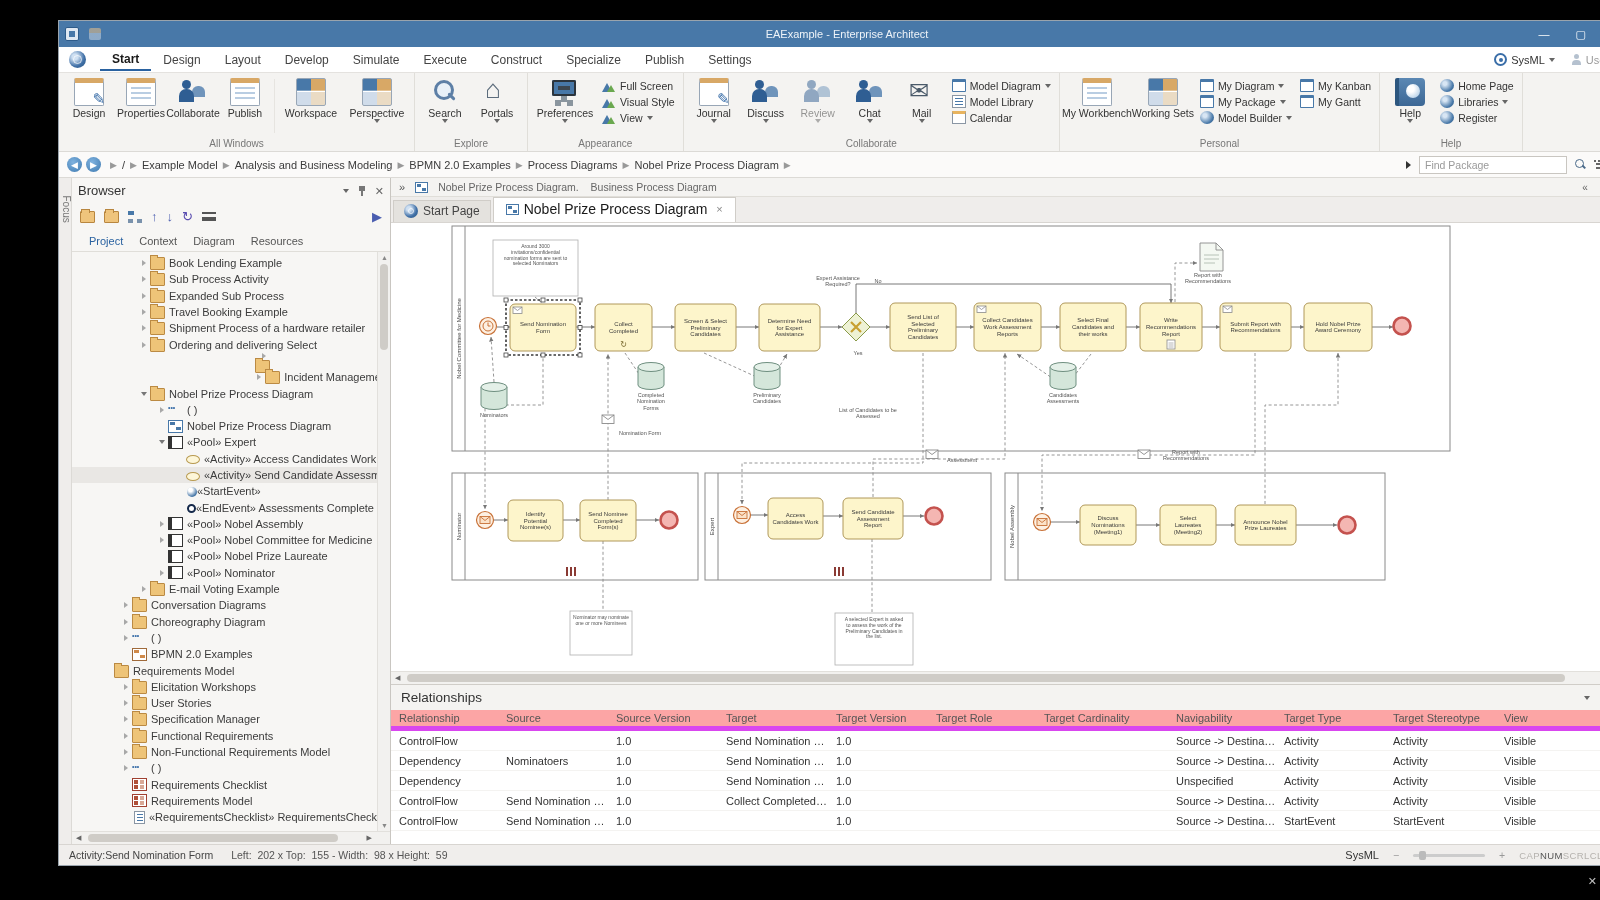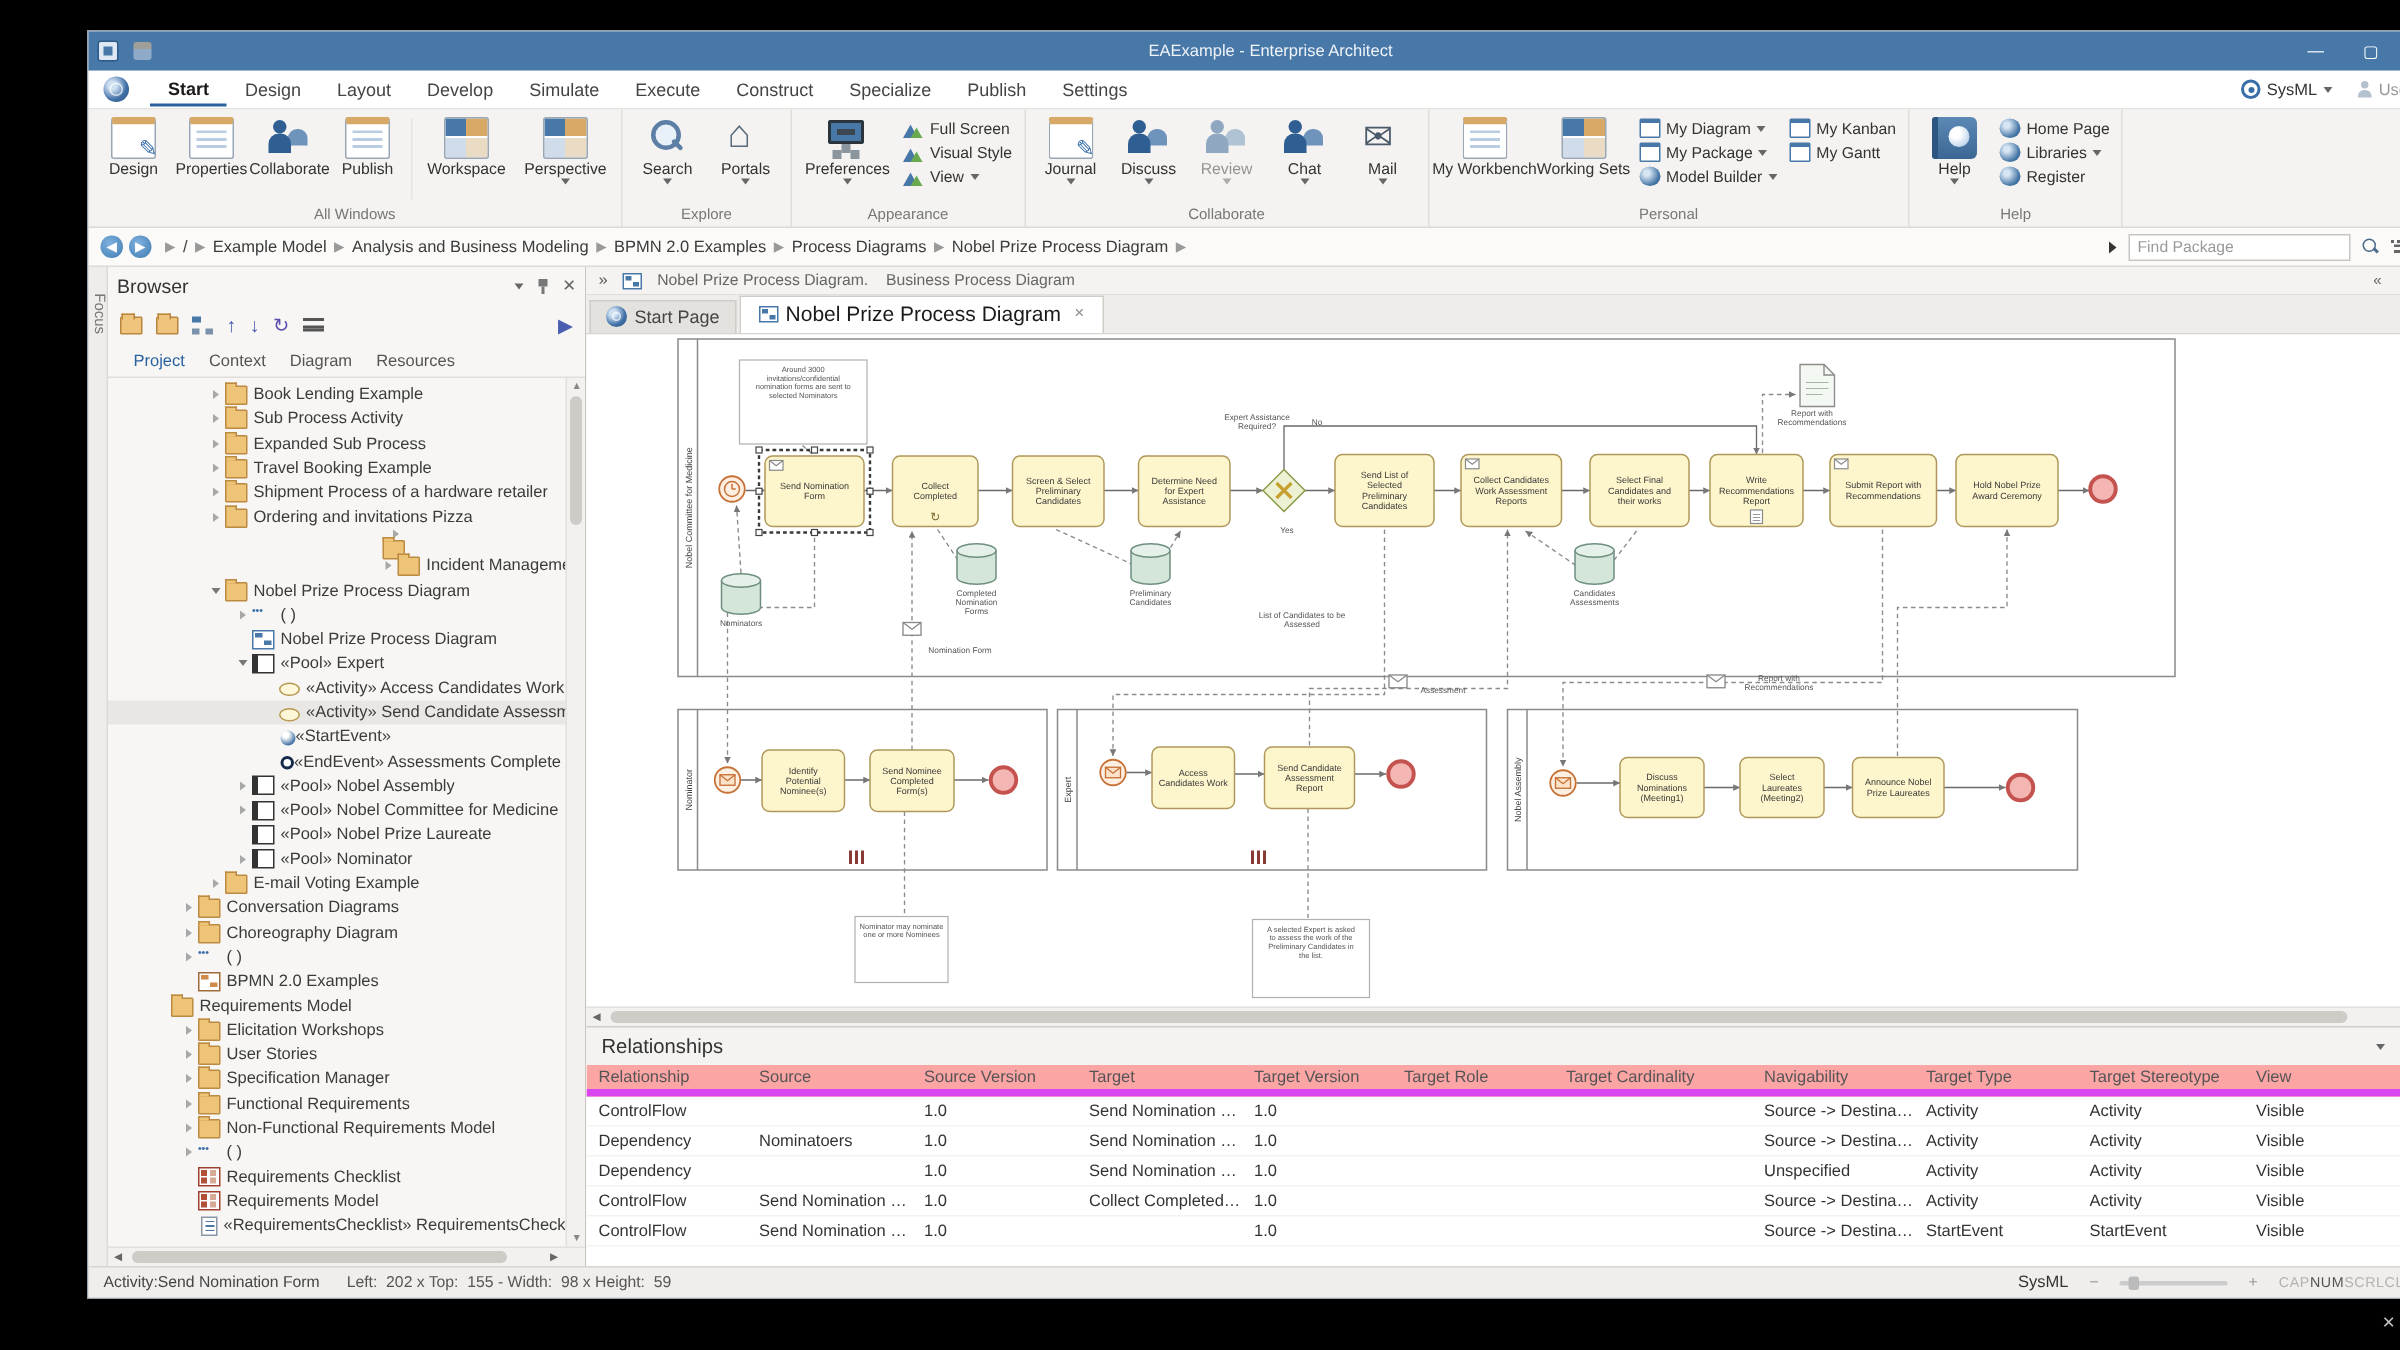--- a/index.html
+++ b/index.html
@@ -303,20 +303,35 @@
             <div class="rbig">
               <span class="ri a-person2"></span>
               <span class="rlabel">Chat</span>
               <span class="caret"></span>
             </div>
             <div class="rbig">
               <span class="ri a-mail"></span>
               <span class="rlabel">Mail</span>
               <span class="caret"></span>
             </div>
+            <div class="rstack">
+              <div class="rsmall">
+                <span class="rs s-win"></span>
+                <span>Model Diagram</span>
+                <span class="caret"></span>
+              </div>
+              <div class="rsmall">
+                <span class="rs s-doc"></span>
+                <span>Model Library</span>
+              </div>
+              <div class="rsmall">
+                <span class="rs s-cal"></span>
+                <span>Calendar</span>
+              </div>
+            </div>
           </div>
           <div class="rgrouplabel">Collaborate</div>
         </div>
         <div class="rgroup">
           <div class="rrow">
             <div class="rbig wide">
               <span class="ri a-win lines"></span>
               <span class="rlabel">My Workbench</span>
             </div>
             <div class="rbig wide">
@@ -472,21 +487,21 @@
                 <span class="e-c"></span>
               </span>
               <span class="tico ti-folder"></span>
               <span class="tlabel">Shipment Process of a hardware retailer</span>
             </div>
             <div class="trow" style="padding-left: 66px;">
               <span class="texp">
                 <span class="e-c"></span>
               </span>
               <span class="tico ti-folder"></span>
-              <span class="tlabel">Ordering and invitations Pizza</span>
+              <span class="tlabel">Ordering and delivering Select</span>
             </div>
             <div class="trow" style="padding-left: 66px; flex-direction: column;">
               <span class="texp">
                 <span class="e-c"></span>
               </span>
               <span class="tico ti-folder"></span>
               <span class="tlabel">Order Fulfillment</span>
             </div>
             <div class="trow" style="padding-left: 66px; justify-content: flex-end;">
               <span class="texp">

